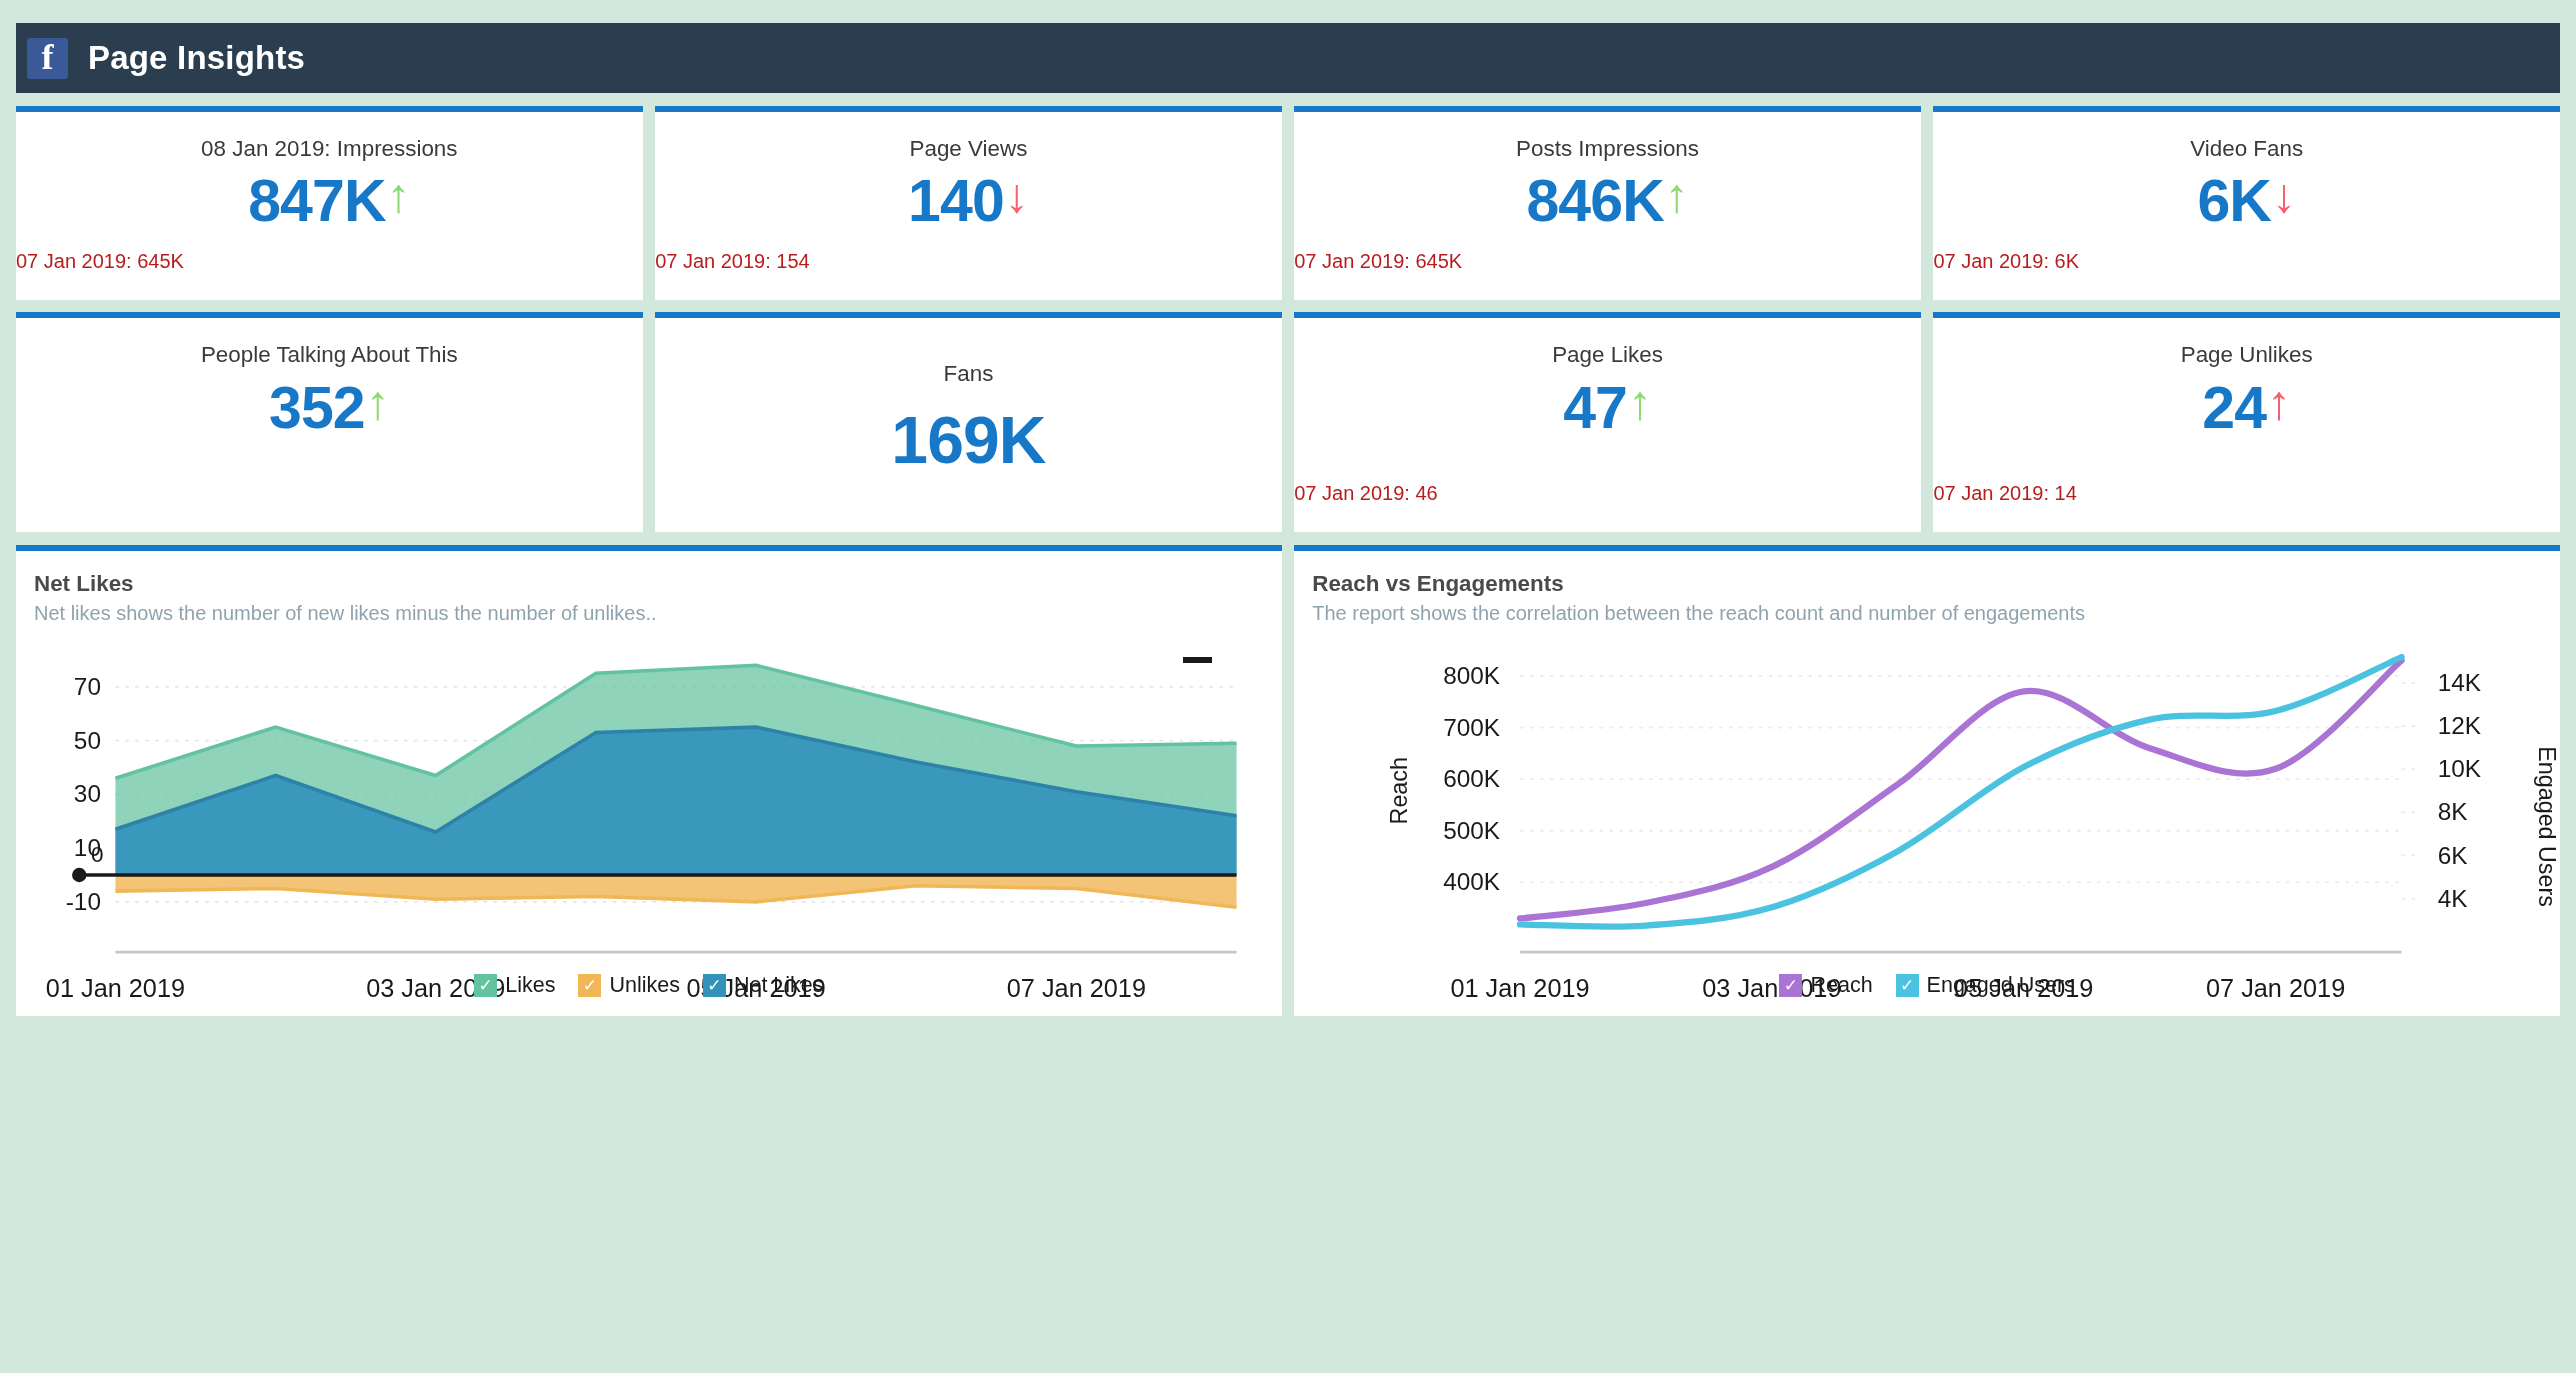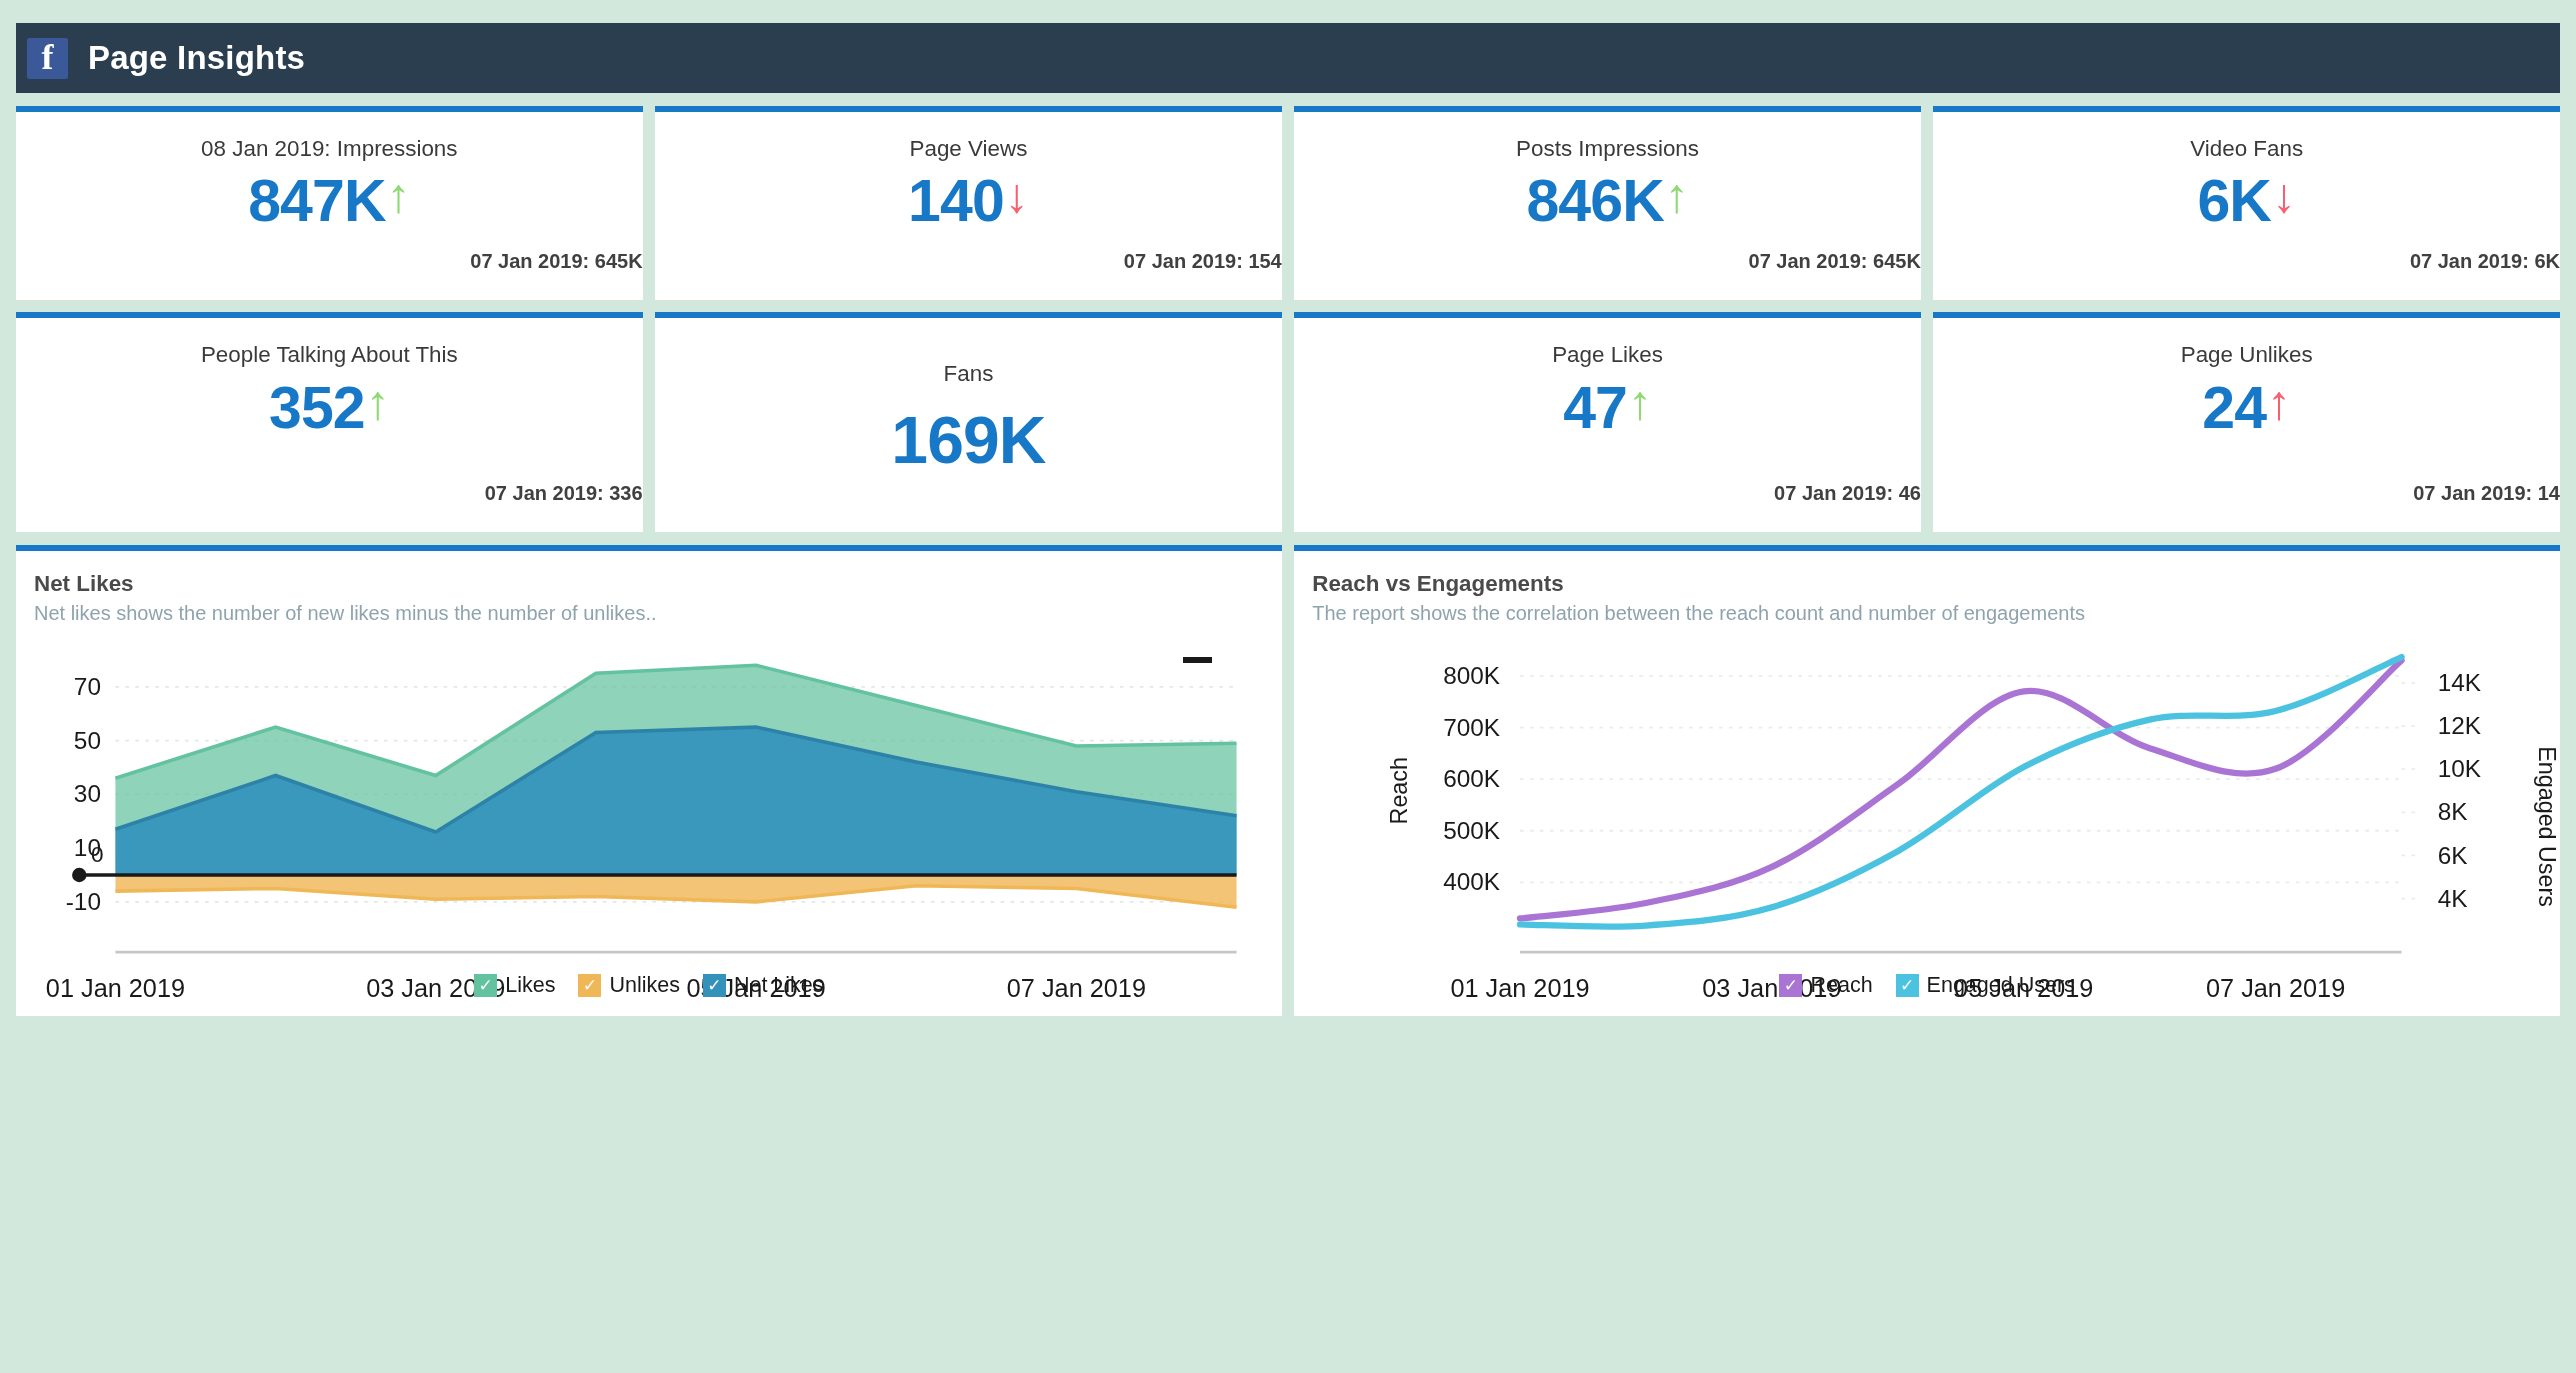--- a/index.html
+++ b/index.html
@@ -94,26 +94,25 @@
     font-size: 48px;
     line-height: 1.02;
     font-weight: 400;
     margin-left: 0.9px;
   }
   .kpi-arrow.up-good { color: #8fd973; }
   .kpi-arrow.down-bad { color: #f9606e; }
   .kpi-arrow.up-bad { color: #f9606e; }
   .kpi-sub {
     font-size: 20px;
-    color: #404040;
+    color: #b91c1c;
     position: absolute;
     bottom: 27px;
     left: 0; right: 0;
-    text-align: right;
-    font-weight: bold;
+    text-align: left;
   }
   .kpi-card.centered .kpi-title { margin-top: 43px; }
   .kpi-card.centered .kpi-value { font-size: 66px; }
   .kpi-card.centered .kpi-value-wrap { margin-top: 20px; }
 
   
   .panel-row {
     display: flex;
     gap: 12.5px;
     margin-top: 12.5px;
@@ -222,21 +221,20 @@
     </div>
   </div>
 
   <div class="kpi-row row2">
     <div class="kpi-card">
       <div class="kpi-title">People Talking About This</div>
       <div class="kpi-value-wrap">
         <span class="kpi-value">352</span>
         <span class="kpi-arrow up-good">↑</span>
       </div>
-      <div class="kpi-sub">07 Jan 2019: 336</div>
     </div>
     <div class="kpi-card centered">
       <div class="kpi-title">Fans</div>
       <div class="kpi-value-wrap">
         <span class="kpi-value">169K</span>
 
       </div>
       <div class="kpi-sub"></div>
     </div>
     <div class="kpi-card">

